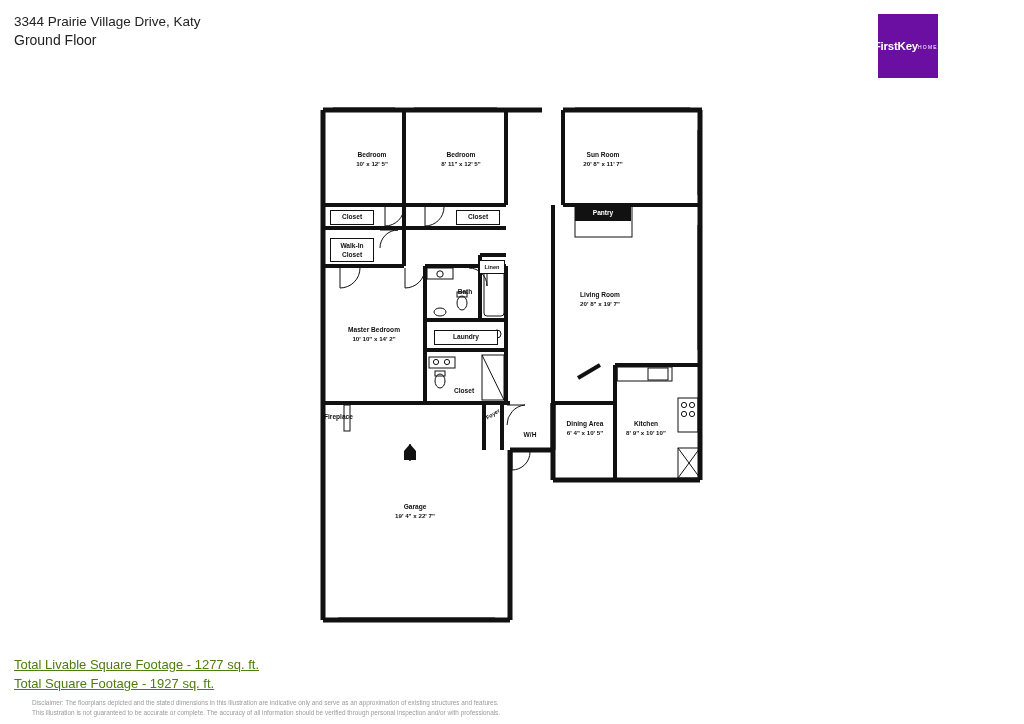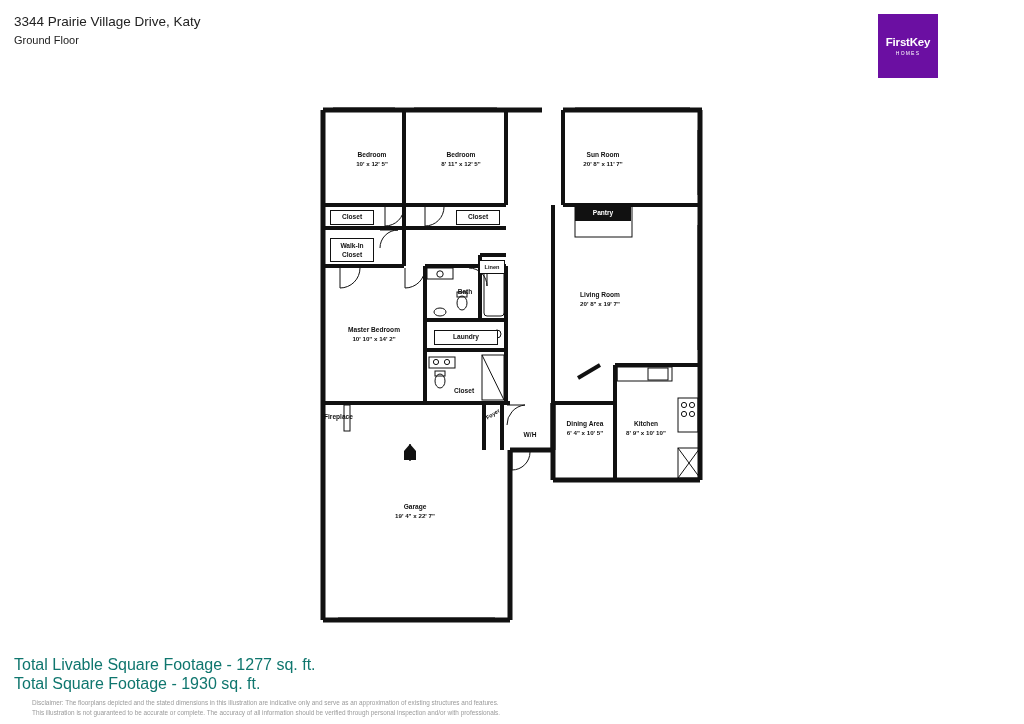--- a/index.html
+++ b/index.html
@@ -20,35 +20,35 @@
     left: 14px;
     top: 12px;
   }
   #header .addr {
     font-size: 13.5px;
     color: #222;
     line-height: 19px;
     white-space: nowrap;
   }
   #header .floor {
-    font-size: 11px;
+    font-size: 14px;
     color: #222;
     line-height: 19px;
   }
 
   
   #logo {
     position: absolute;
     left: 878px;
     top: 14px;
     width: 60px;
     height: 64px;
     background: #6b0fa2;
     display: flex;
-    flex-direction: column;
+    flex-direction: row;
     align-items: center;
     justify-content: center;
   }
   #logo .l1 {
     color: #fff;
     font-size: 11.5px;
     font-weight: bold;
     letter-spacing: -0.2px;
     line-height: 12px;
   }
@@ -69,23 +69,24 @@
   }
 
   
   #footer {
     position: absolute;
     left: 14px;
     top: 655px;
     width: 760px;
   }
   #footer .tot {
-    font-size: 16px;
-    color: #0f766e;
+    font-size: 13px;
+    color: #4d7c0f;
     line-height: 19px;
+    text-decoration: underline;
   }
   #footer .disc {
     margin-top: 5px;
     margin-left: 18px;
     font-size: 6.4px;
     color: #9b9b9b;
     line-height: 10px;
   }
 
   .lbl {
@@ -333,16 +334,16 @@
   <div class="lbl" style="left:446px; top:387px; width:36px;">Closet</div>
   <div class="lbl rot" style="left:481px; top:410px; width:24px;">Foyer</div>
   <div class="lbl" style="left:514px; top:431px; width:32px;">W/H</div>
   <div class="lbl" style="left:324px; top:413px; width:22px;">Fireplace</div>
   <div class="lbl dark" style="left:575px; top:205px; width:56px;">Pantry</div>
   <div class="lbl rot" style="left:584px; top:374px; width:30px;"></div>
 </div>
 
 <div id="footer">
   <div class="tot">Total Livable Square Footage - 1277 sq. ft.</div>
-  <div class="tot">Total Square Footage - 1930 sq. ft.</div>
+  <div class="tot">Total Square Footage - 1927 sq. ft.</div>
   <div class="disc">Disclaimer: The floorplans depicted and the stated dimensions in this illustration are indicative only and serve as an approximation of existing structures and features.</div>
   <div class="disc" style="margin-top:0;">This illustration is not guaranteed to be accurate or complete. The accuracy of all information should be verified through personal inspection and/or with professionals.</div>
 </div>
 
 </body></html>

